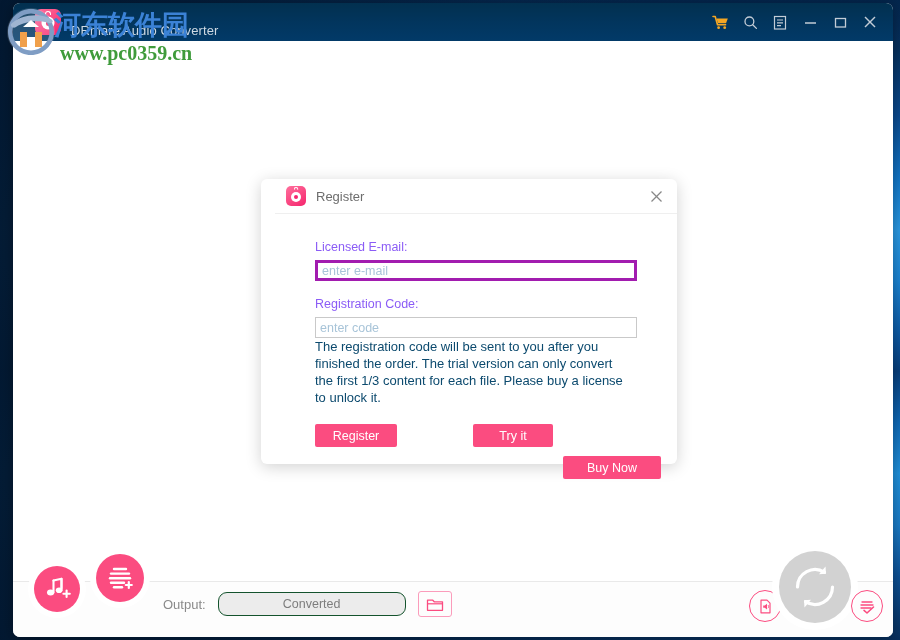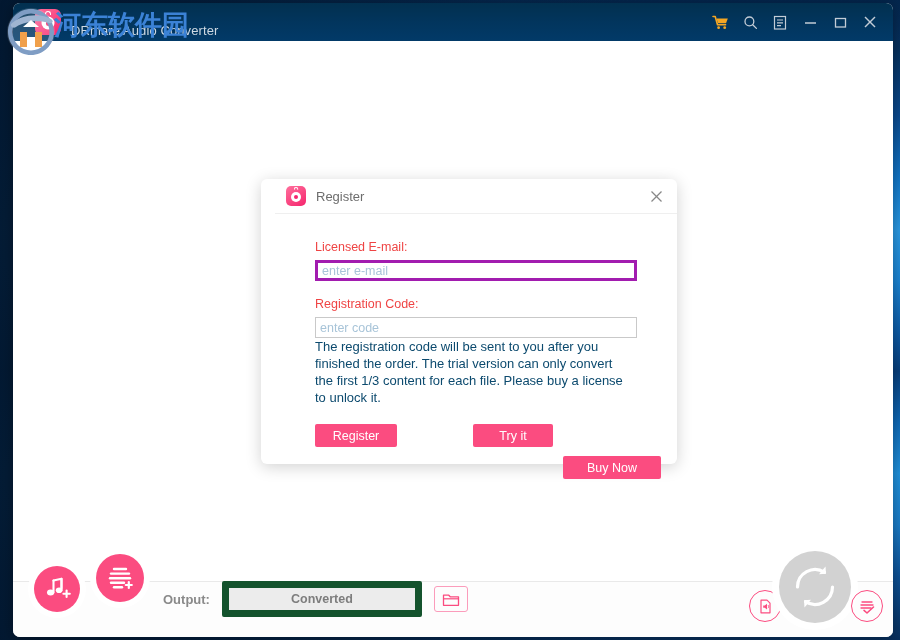--- a/index.html
+++ b/index.html
@@ -160,21 +160,20 @@
   #bottombar {
     position: absolute;
     left: 0;
     bottom: 0;
     width: 100%;
     height: 55px;
     background: #fdfdfd;
     border-top: 1px solid #e9e9e9;
     display: flex;
     align-items: center;
-    font-weight: bold;
   }
   .fab {
     position: absolute;
     border-radius: 50%;
     background: #fb4c80;
     display: flex;
     align-items: center;
     justify-content: center;
     box-shadow: 0 0 0 6px #ffffff;
   }
@@ -197,22 +196,22 @@
     gap: 12px;
   }
   #output-label {
     font-size: 13px;
     color: #8a8a8a;
   }
   #output-value {
     width: 186px;
     height: 22px;
     background: #ececec;
-    border: 7px solid #14532d;
-    border-radius: 2px;
+    border: 1px solid #14532d;
+    border-radius: 9px;
     display: flex;
     align-items: center;
     justify-content: center;
     font-size: 12.5px;
     color: #7d7d7d;
   }
   #browse-btn {
     width: 32px; height: 24px;
     border: 1px solid #fb9cbb;
     border-radius: 3px;
@@ -320,21 +319,21 @@
     width: 22px; height: 22px;
     display: flex;
     align-items: center;
     justify-content: center;
   }
   #dlg-body {
     padding: 26px 40px 0 40px;
   }
   .field-label {
     font-size: 12.5px;
-    color: #ef4444;
+    color: #8b5cf6;
     margin-bottom: 6px;
   }
   .field-input {
     width: 100%;
     box-sizing: border-box;
     height: 21px;
     font-size: 12.5px;
     font-family: "Liberation Sans", sans-serif;
     color: #333;
     padding: 0 4px;
@@ -534,13 +533,14 @@
 <div id="watermark">
   <svg id="wm-logo" viewBox="0 0 52 52">
     <circle cx="26" cy="26" r="24" fill="#ffffff" opacity=".15"></circle>
     <path d="M26 3c12.7 0 23 10.3 23 23S38.7 49 26 49 3 38.7 3 26 13.3 3 26 3zm0 4.5C15.8 7.5 7.5 15.8 7.5 26S15.8 44.5 26 44.5 44.5 36.2 44.5 26 36.2 7.5 26 7.5z" fill="#7f9dc4"></path>
     <path d="M6 18c8-9 30-12 40-5 3 2 2 5-2 4-9-3-24-2-33 4-3 2-6-1-5-3z" fill="#9fb5d2"></path>
     <path d="M15 26h7v15h-7zM30 26h7v15h-7z" fill="#f0a04b"></path>
     <path d="M22 31h8v10h-8z" fill="#ffffff"></path>
     <path d="M26 14l8 7h-16z" fill="#ffffff"></path>
   </svg>
   <div id="wm-cn">河东软件园</div>
+  <div id="wm-url">www.pc0359.cn</div>
 </div>
 
 </body></html>

